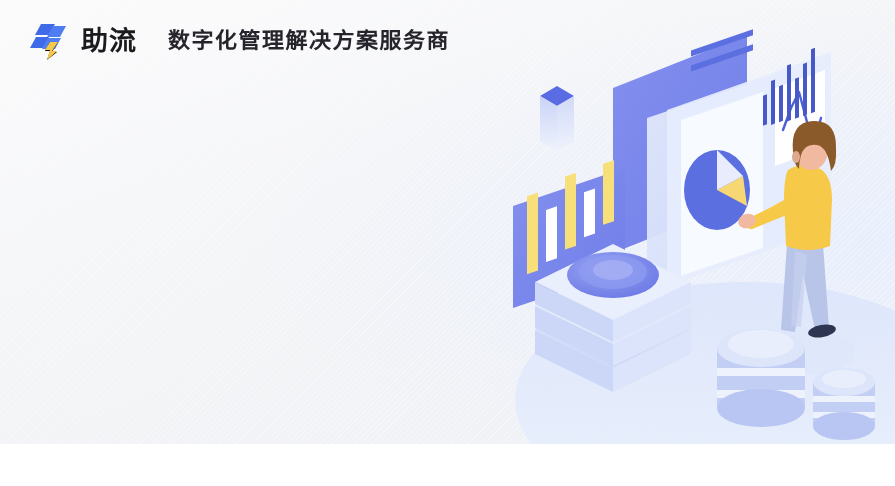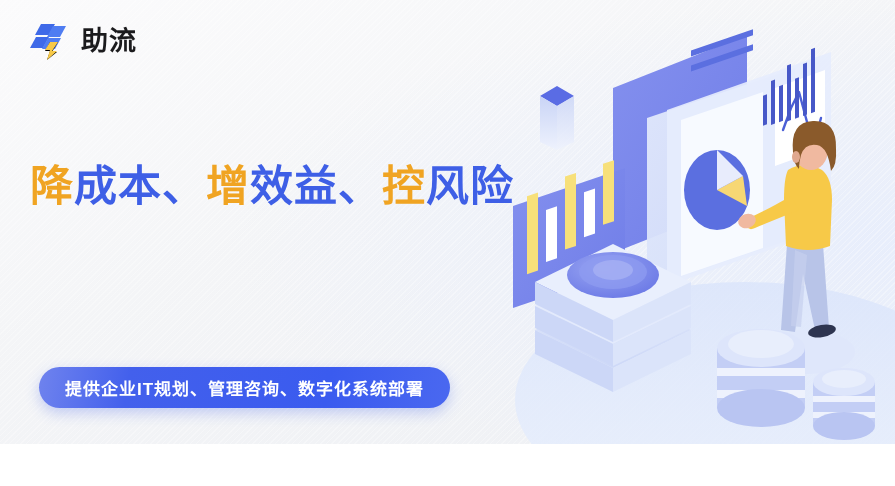--- a/index.html
+++ b/index.html
@@ -98,29 +98,26 @@
       <svg class="logo-mark" viewBox="0 0 40 38" aria-hidden="true">
         <polygon points="13,2 27,2 21,13 7,13" fill="#3f6ae8"></polygon>
         <polygon points="25,4 38,4 32,15 19,15" fill="#4f7df2"></polygon>
         <polygon points="8,15 21,15 15,26 2,26" fill="#3f6ae8"></polygon>
         <polygon points="20,16 33,16 27,27 14,27" fill="#4f7df2"></polygon>
         <polygon points="22,20 30,20 24,30 29,30 19,38 22,29 17,29" fill="#f6c game"></polygon>
         <polygon points="22,20 30,20 24,29 29,29 19,38 22,28 17,28" fill="#f7c948"></polygon>
       </svg>
     </span>
     <span class="logo-word">助流</span>
+    <span class="header-sub">数字化管理解决方案服务商</span>
   </div>
 
   <div class="headline">
-    <div class="line2">
-      <span class="c-orange" style="color: rgb(240, 164, 34);">降</span><span class="c-blue" style="color: rgb(62, 95, 230);">成本、</span><span class="c-orange" style="color: rgb(240, 164, 34);">增</span><span class="c-blue" style="color: rgb(62, 95, 230);">效益、</span><span class="c-orange" style="color: rgb(240, 164, 34);">控</span><span class="c-blue" style="color: rgb(62, 95, 230);">风险</span>
-    </div>
   </div>
 
-  <div class="pill">提供企业IT规划、管理咨询、数字化系统部署</div>
 
   <div class="illus">
     <svg viewBox="0 0 400 486" aria-hidden="true">
       <defs>
         <linearGradient id="gFloor" x1="0" y1="0" x2="0" y2="1">
           <stop offset="0%" stop-color="#dbe5fb"></stop>
           <stop offset="100%" stop-color="#e9f0fd"></stop>
         </linearGradient>
         <linearGradient id="gCube" x1="0" y1="0" x2="0" y2="1">
           <stop offset="0%" stop-color="#c9d4f6"></stop>

